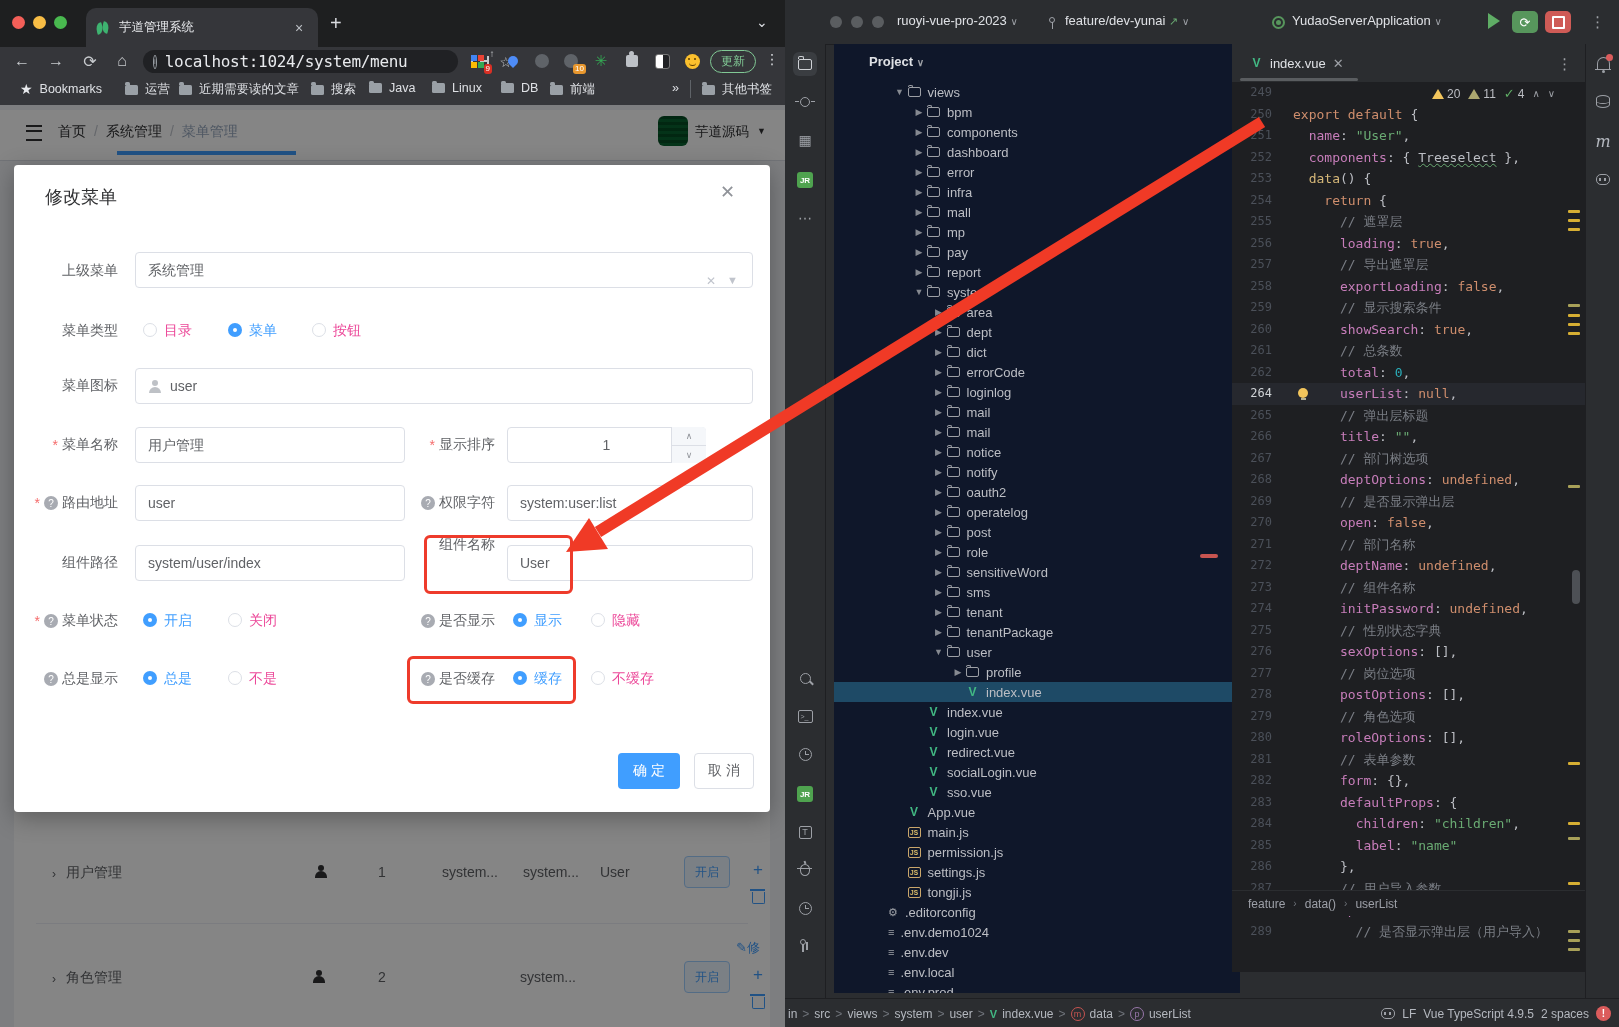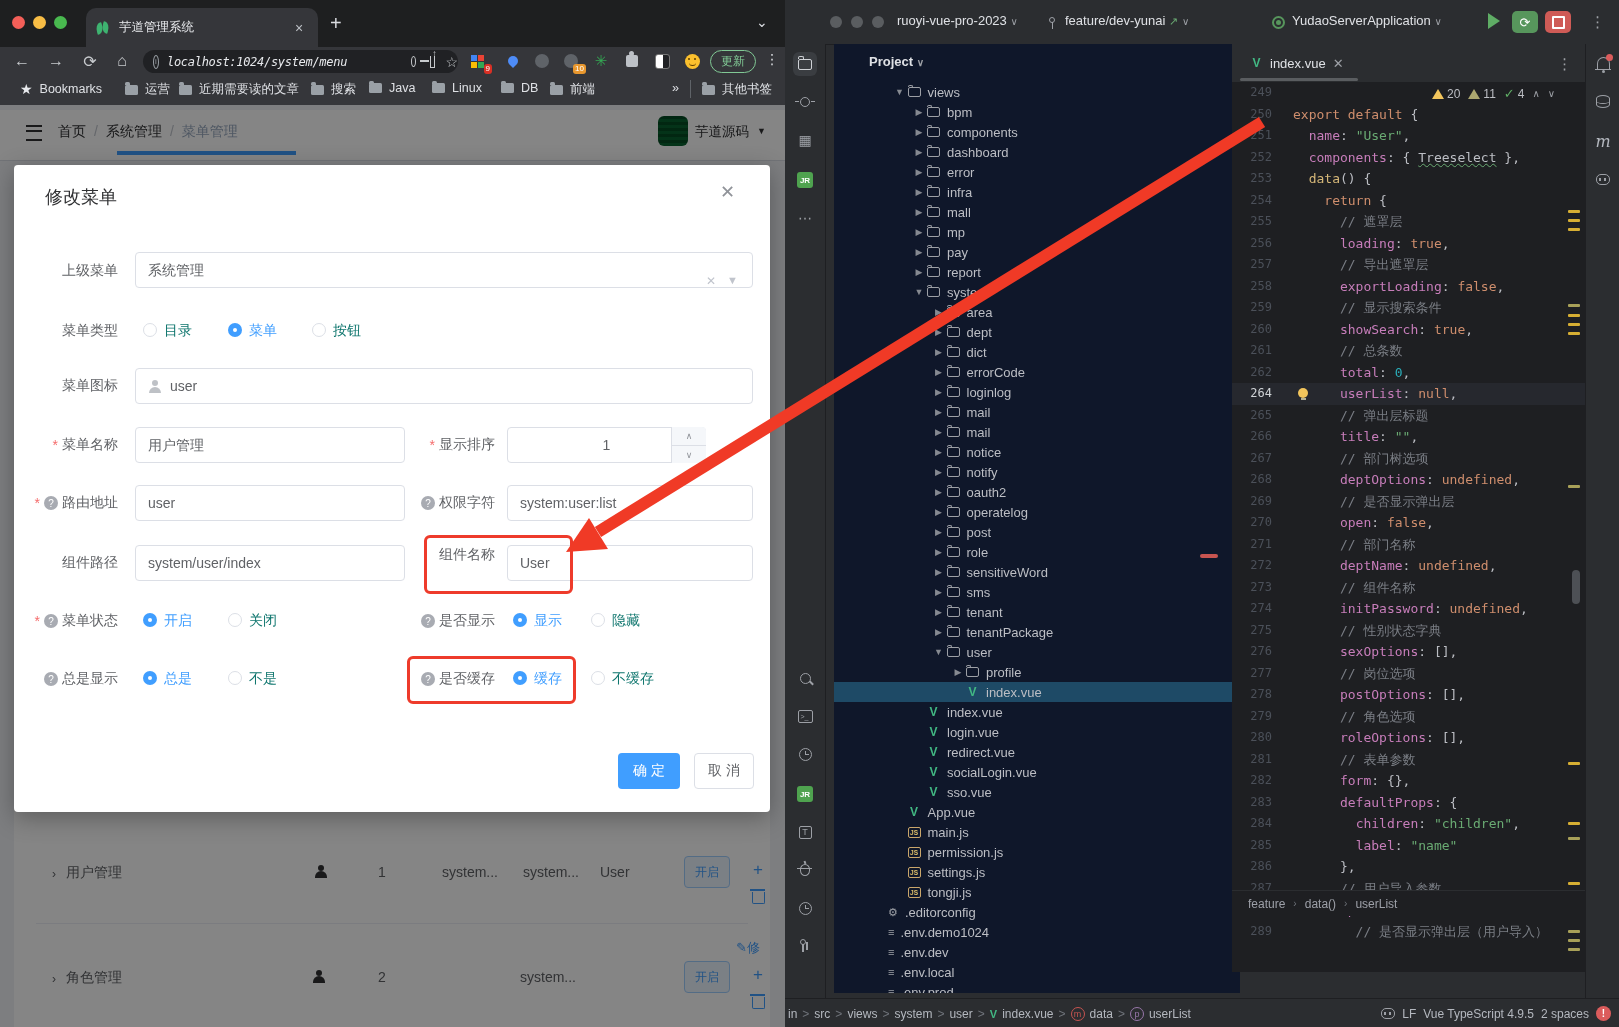--- a/index.html
+++ b/index.html
@@ -17,21 +17,21 @@
   .sprout::before,.sprout::after{content:"";position:absolute;width:7px;height:11px;background:#3eb370;border-radius:80% 0 80% 0;}
   .sprout::before{left:0;top:2px;transform:rotate(-18deg);}
   .sprout::after{left:6px;top:1px;border-radius:0 80% 0 80%;transform:rotate(18deg);}
   .tab-x{margin-left:auto;color:#bdc1c6;font-size:14px;width:18px;height:18px;display:flex;align-items:center;justify-content:center;border-radius:50%;}
   #newtab{position:absolute;left:330px;top:12px;color:#dadce0;font-size:20px;font-weight:300;}
   #tabchev{position:absolute;left:756px;top:14px;color:#dadce0;font-size:14px;}
   #toolbar{position:absolute;left:0;top:47px;width:785px;height:28px;background:#35363a;}
   .nav-ic{position:absolute;top:2px;color:#c7cacd;font-size:16px;width:24px;height:24px;display:flex;align-items:center;justify-content:center;}
   #omnibox{position:absolute;left:143px;top:3px;width:315px;height:23px;background:#202124;border-radius:12px;display:flex;align-items:center;}
   .info-i{width:12px;height:12px;border:1px solid #9aa0a6;border-radius:50%;color:#9aa0a6;font-size:8px;display:flex;align-items:center;justify-content:center;margin:0 8px 0 10px;}
-  #url{color:#e8eaed;font-size:12px;font-family:"DejaVu Sans Mono",monospace;letter-spacing:-0.3px;font-style:italic;}
+  #url{color:#e8eaed;font-size:16px;font-family:"DejaVu Sans Mono",monospace;letter-spacing:-0.3px;}
   .omni-ic{color:#c7cacd;font-size:12px;margin-left:10px;}
   .key-ic{position:relative;width:9px;height:9px;border:1.5px solid #c7cacd;border-radius:50%;margin-left:64px;}
   .key-ic::after{content:"";position:absolute;left:8px;top:3px;width:9px;height:1.5px;background:#c7cacd;}
   .share-ic{position:relative;width:10px;height:11px;border:1.5px solid #c7cacd;border-top:none;margin-left:14px;}
   .share-ic::after{content:"↑";position:absolute;left:1px;top:-8px;color:#c7cacd;font-size:10px;}
   .ext{position:absolute;top:3px;width:22px;height:22px;display:flex;align-items:center;justify-content:center;}
   .badge{position:absolute;right:-4px;bottom:-2px;background:#d93025;color:#fff;font-size:8px;border-radius:3px;padding:0 2px;line-height:10px;}
   .badge.or{background:#e8972e;}
   .grid4{width:13px;height:13px;display:grid;grid-template-columns:6px 6px;gap:1px;}
   .grid4 i{width:6px;height:6px;}
@@ -89,21 +89,21 @@
   .f-label{position:absolute;width:120px;text-align:right;font-size:14px;color:#606266;display:flex;justify-content:flex-end;align-items:center;gap:4px;}
   .req{color:#f56c6c;}
   .q{width:14px;height:14px;border-radius:50%;background:#a8abb2;color:#fff;font-size:10px;display:inline-flex;align-items:center;justify-content:center;flex:none;}
   .inp{position:absolute;height:36px;border:1px solid #dcdfe6;border-radius:4px;background:#fff;color:#606266;
     font-size:14px;line-height:34px;padding:0 12px;box-sizing:border-box;white-space:nowrap;}
   .sel-x{position:absolute;right:36px;top:11px;color:#c0c4cc;font-size:12px;}
   .sel-car{position:absolute;right:14px;top:10px;color:#c0c4cc;font-size:11px;}
   .rd{position:absolute;width:14px;height:14px;border:1px solid #dcdfe6;border-radius:50%;background:#fff;box-sizing:border-box;}
   .rd.on{border:none;background:#409eff;}
   .rd.on::after{content:"";position:absolute;left:5px;top:5px;width:4px;height:4px;border-radius:50%;background:#fff;}
-  .rlab{position:absolute;font-size:14px;color:#0f766e;}
+  .rlab{position:absolute;font-size:14px;color:#ec4899;}
   .rlab.on{color:#409eff;}
   .stepper{position:absolute;width:34px;height:36px;border-left:1px solid #dcdfe6;box-sizing:border-box;}
   .stepper i{position:absolute;left:0;width:34px;height:18px;background:#f5f7fa;color:#909399;font-size:9px;
     display:flex;align-items:center;justify-content:center;font-style:normal;}
   .stepper i.dn{top:18px;border-top:1px solid #dcdfe6;box-sizing:border-box;border-radius:0 0 4px 0;}
   .stepper i.up{border-radius:0 4px 0 0;}
   .uic{position:absolute;left:12px;top:11px;width:14px;height:13px;opacity:.55;}
   .uic::before{content:"";position:absolute;left:4px;top:0;width:6px;height:6px;border-radius:50%;background:#8a8f99;}
   .uic::after{content:"";position:absolute;left:1px;top:7px;width:12px;height:6px;border-radius:6px 6px 0 0;background:#8a8f99;}
   #btn-ok{position:absolute;left:604px;top:588px;width:62px;height:36px;background:#409eff;border-radius:4px;
@@ -424,21 +424,21 @@
       <span class="f-label" style="left:361px;top:329px;">
           <span class="q">?</span>
           <span>权限字符</span>
         </span>
       <div class="inp" style="left:493px;top:320px;width:246px;"><span>system:user:list</span></div>
 
       <span class="f-label" style="left:-16px;top:389px;">
           <span>组件路径</span>
         </span>
       <div class="inp" style="left:121px;top:380px;width:270px;"><span>system/user/index</span></div>
-      <span class="f-label" style="left:361px;top:381px;align-items:center;">
+      <span class="f-label" style="left:361px;top:371px;align-items:center;">
           <span>组件名称</span>
         </span>
       <div class="inp" style="left:493px;top:380px;width:246px;"><span>User</span></div>
 
       <span class="f-label" style="left:-16px;top:447px;">
           <span class="req">*</span>
           <span class="q">?</span>
           <span>菜单状态</span>
         </span>
       <span class="rd on" style="left:129px;top:448px;"></span>

